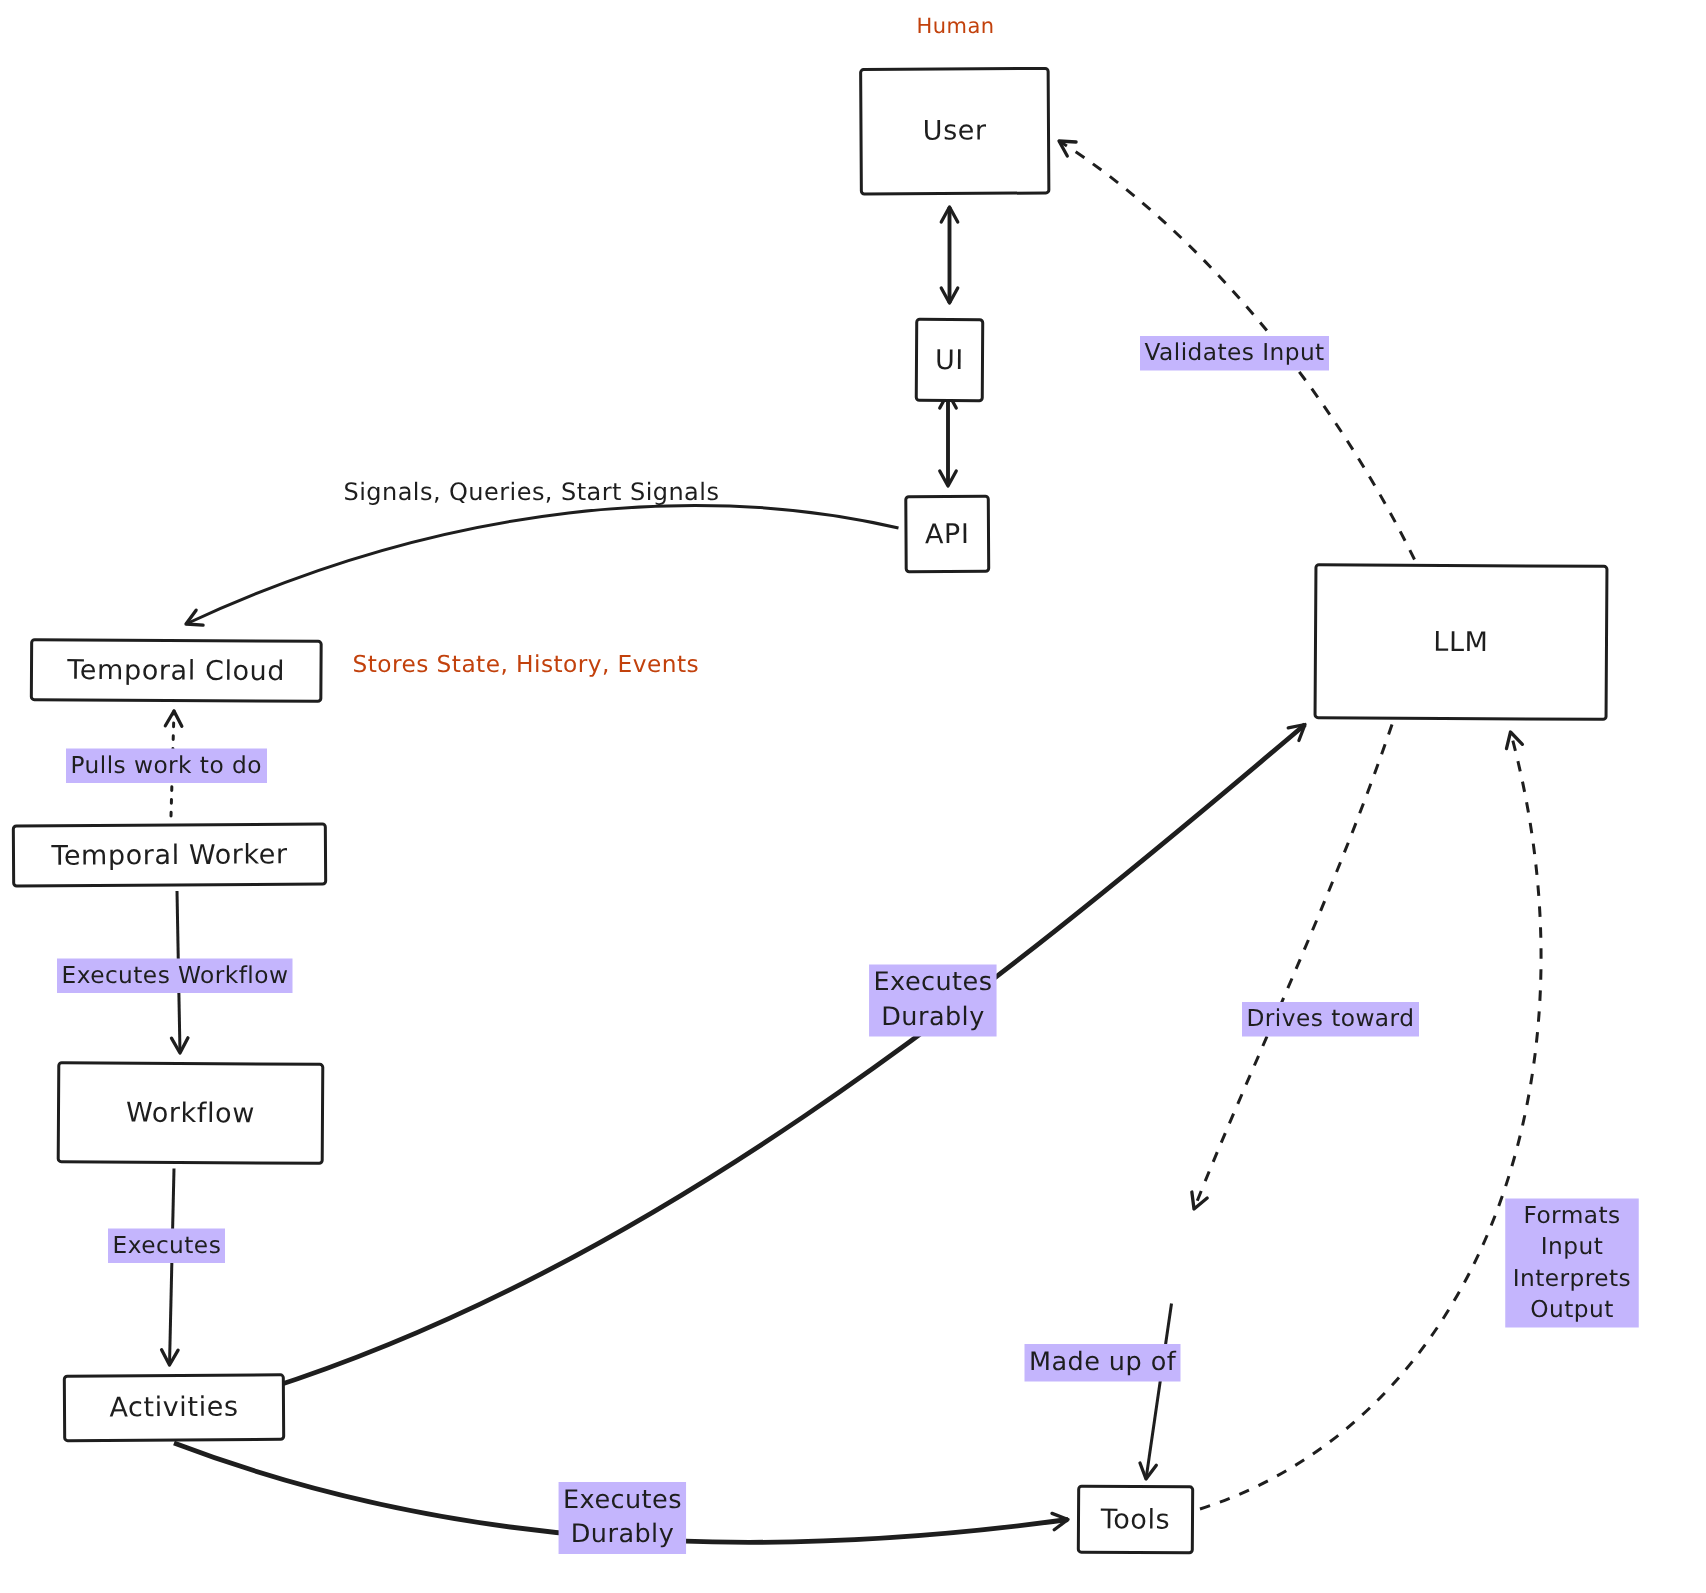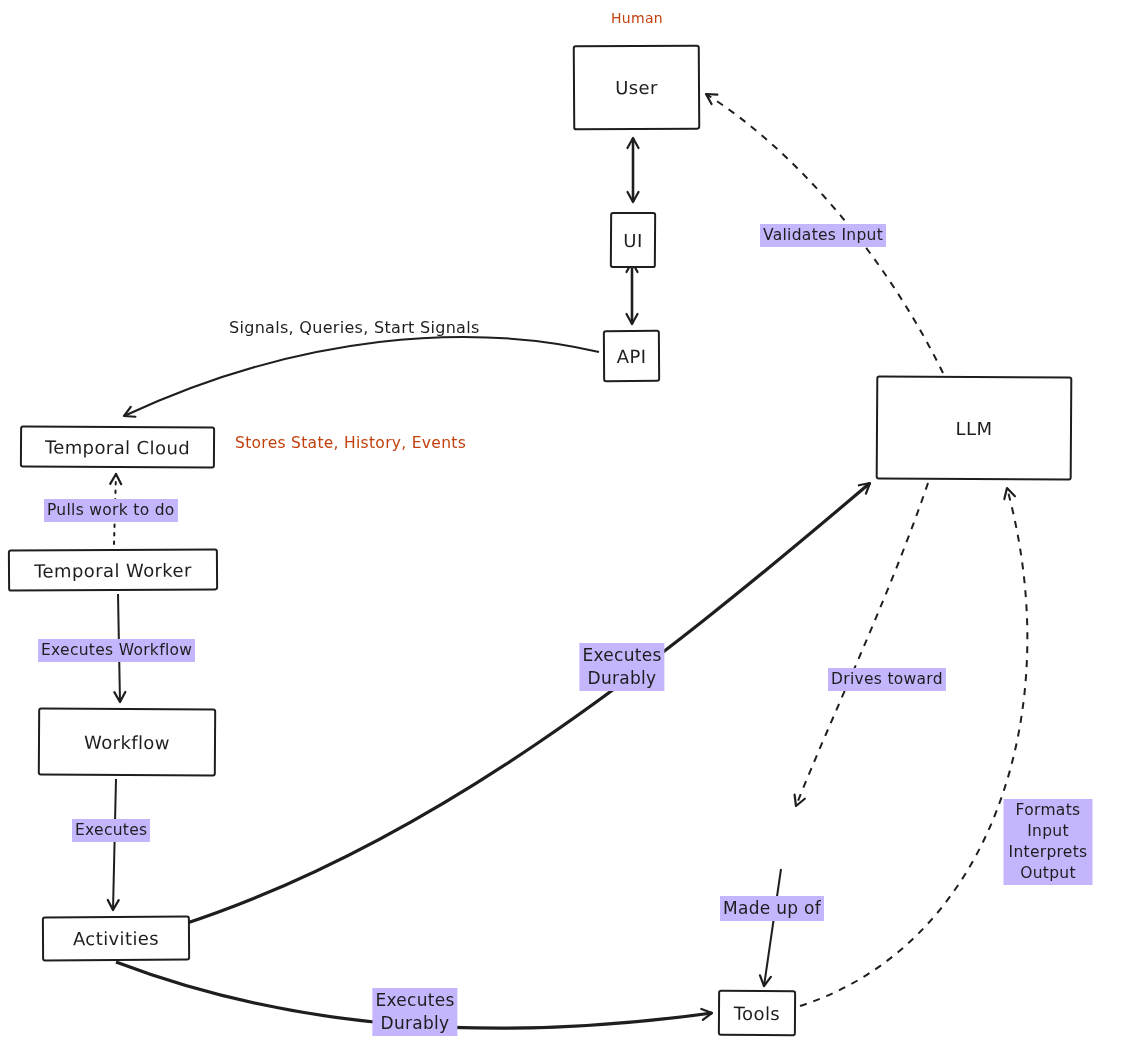--- a/index.html
+++ b/index.html
@@ -129,18 +129,18 @@
   <div class="lbl big center" style="left:622px;top:643px;">Executes
 Durably</div>
 
   <div class="lbl big center" style="left:415px;top:988px;">Executes
 Durably</div>
 
   <div class="lbl" style="left:760px;top:224px;">Validates Input</div>
 
   <div class="lbl" style="left:828px;top:628px;margin-top:40px;">Drives toward</div>
 
-  <div class="lbl big" style="left:720px;top:896px;">Made up of</div>
+  <div class="lbl big" style="left:683px;top:896px;">Made up of</div>
 
   <div class="lbl center" style="left:1048px;top:799px;">Formats Input
 Interprets Output</div>
 
 </div>
 
 </body></html>

